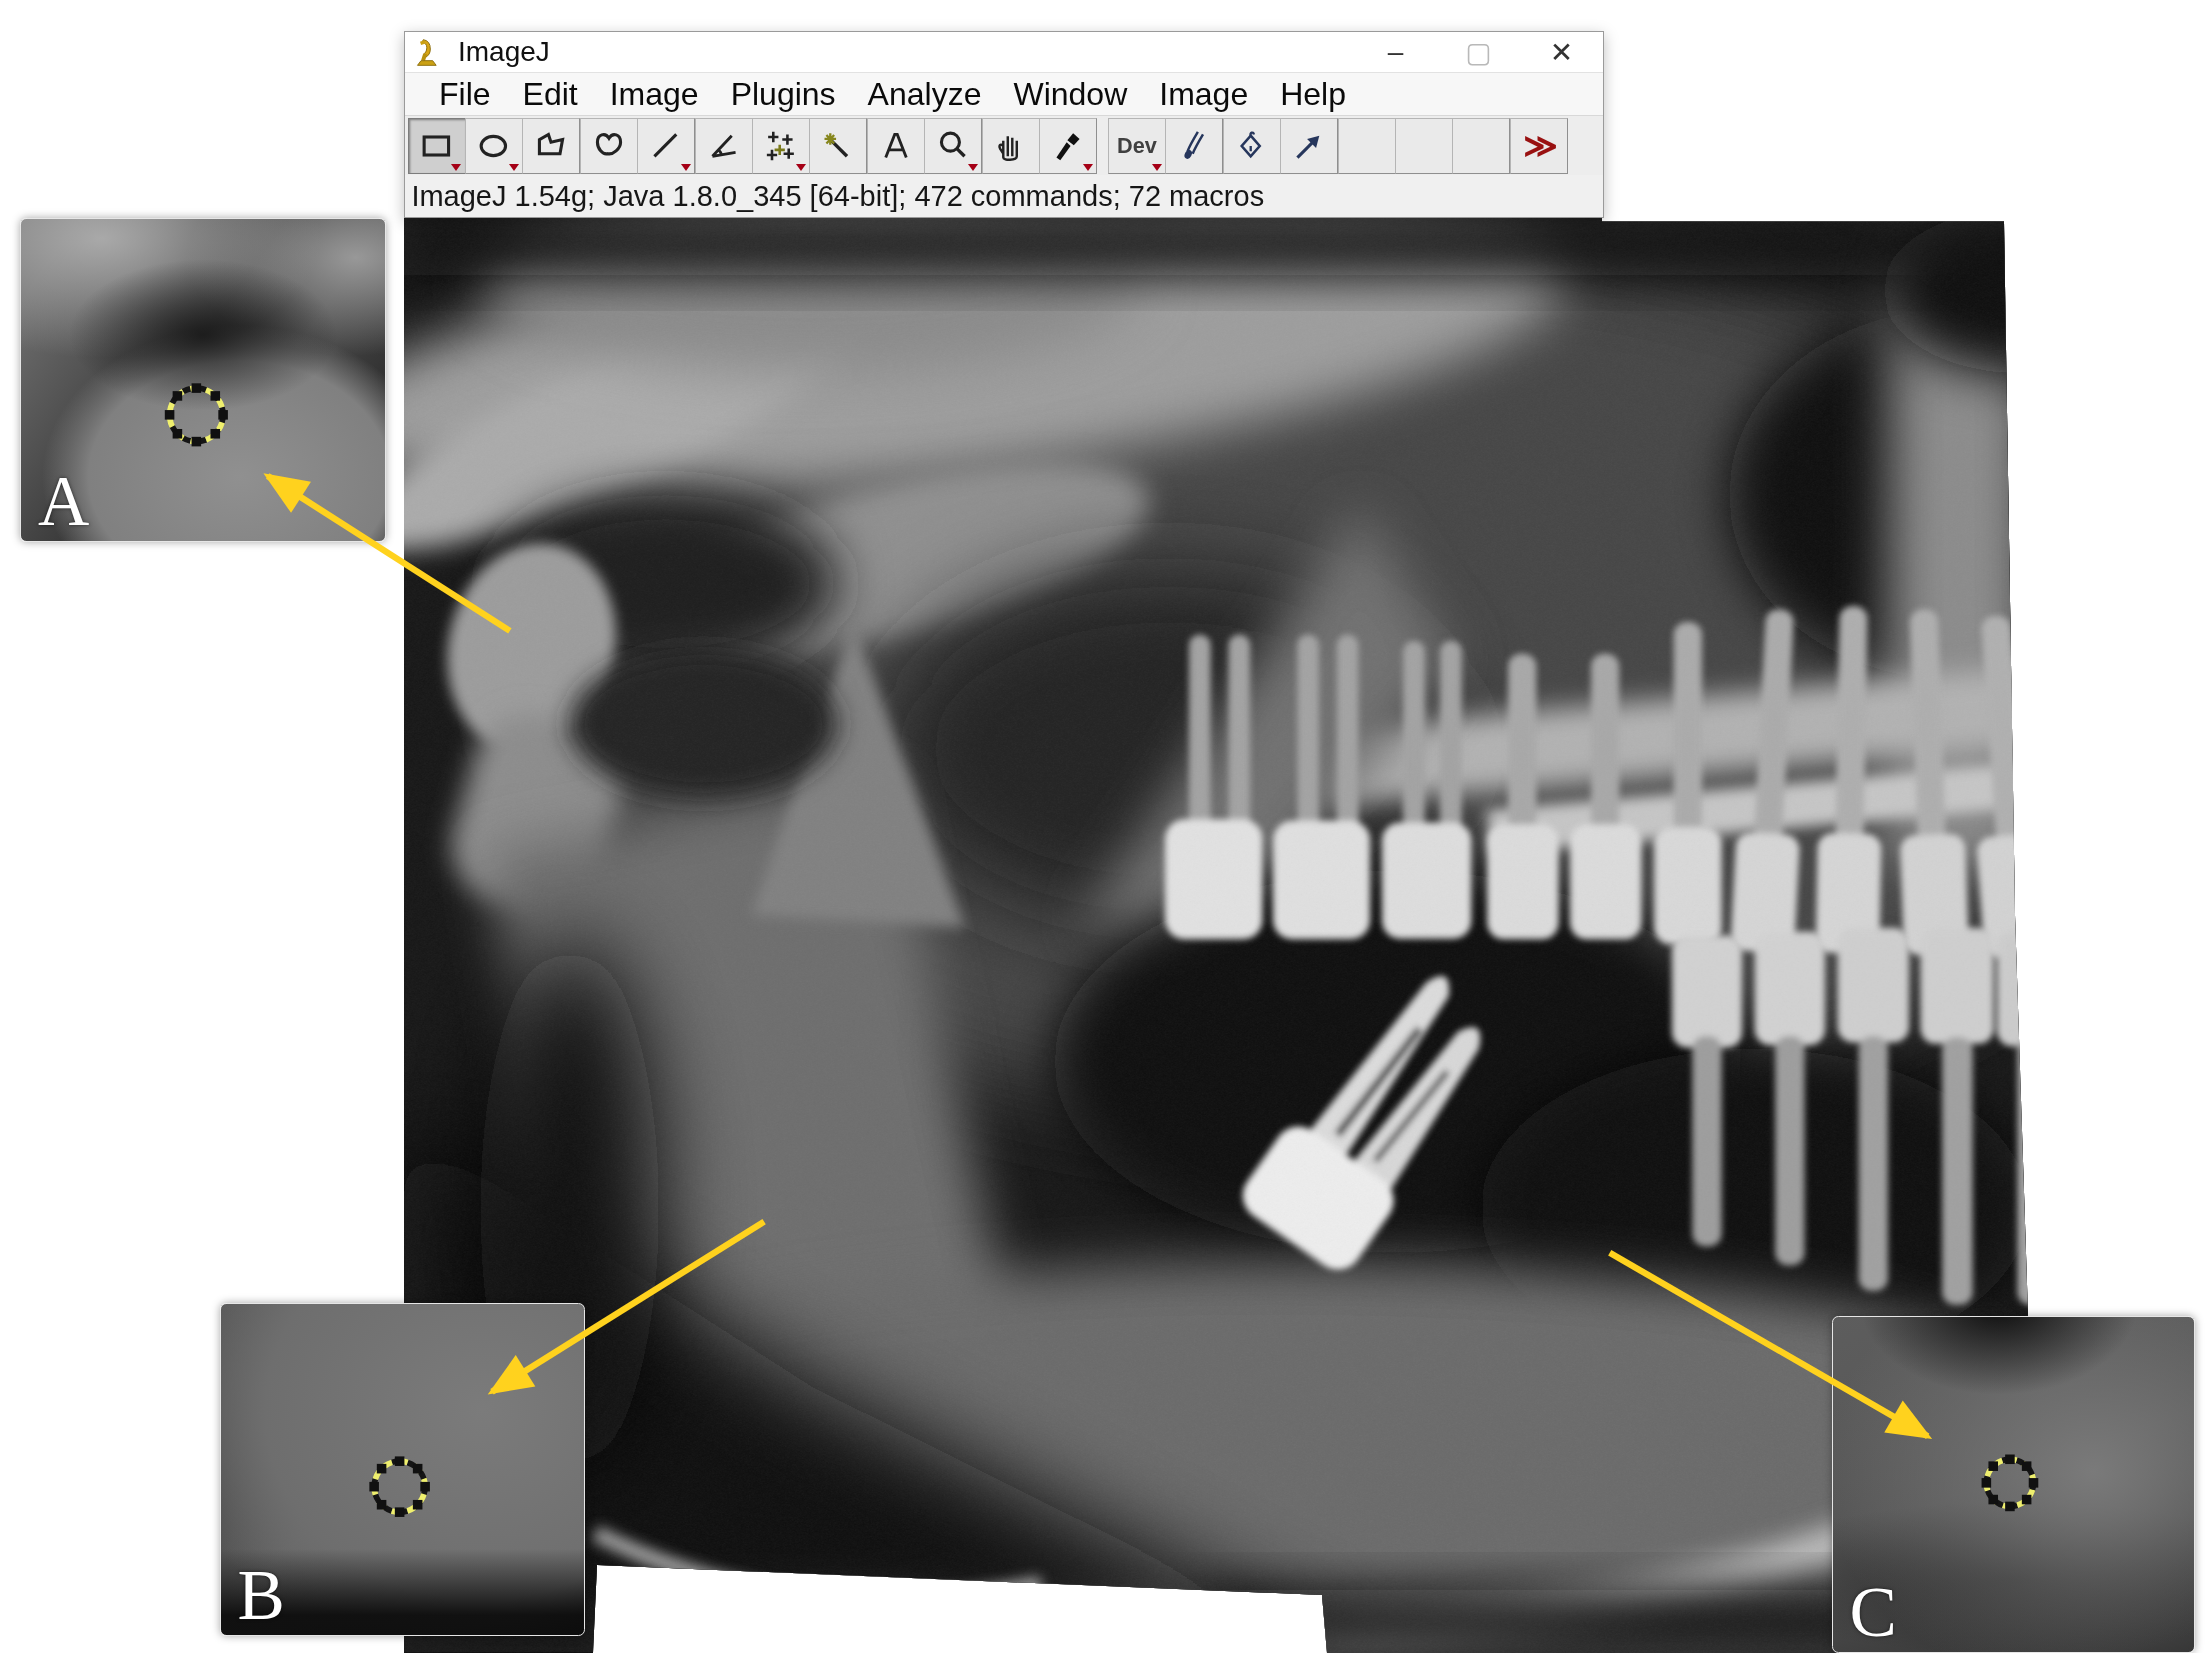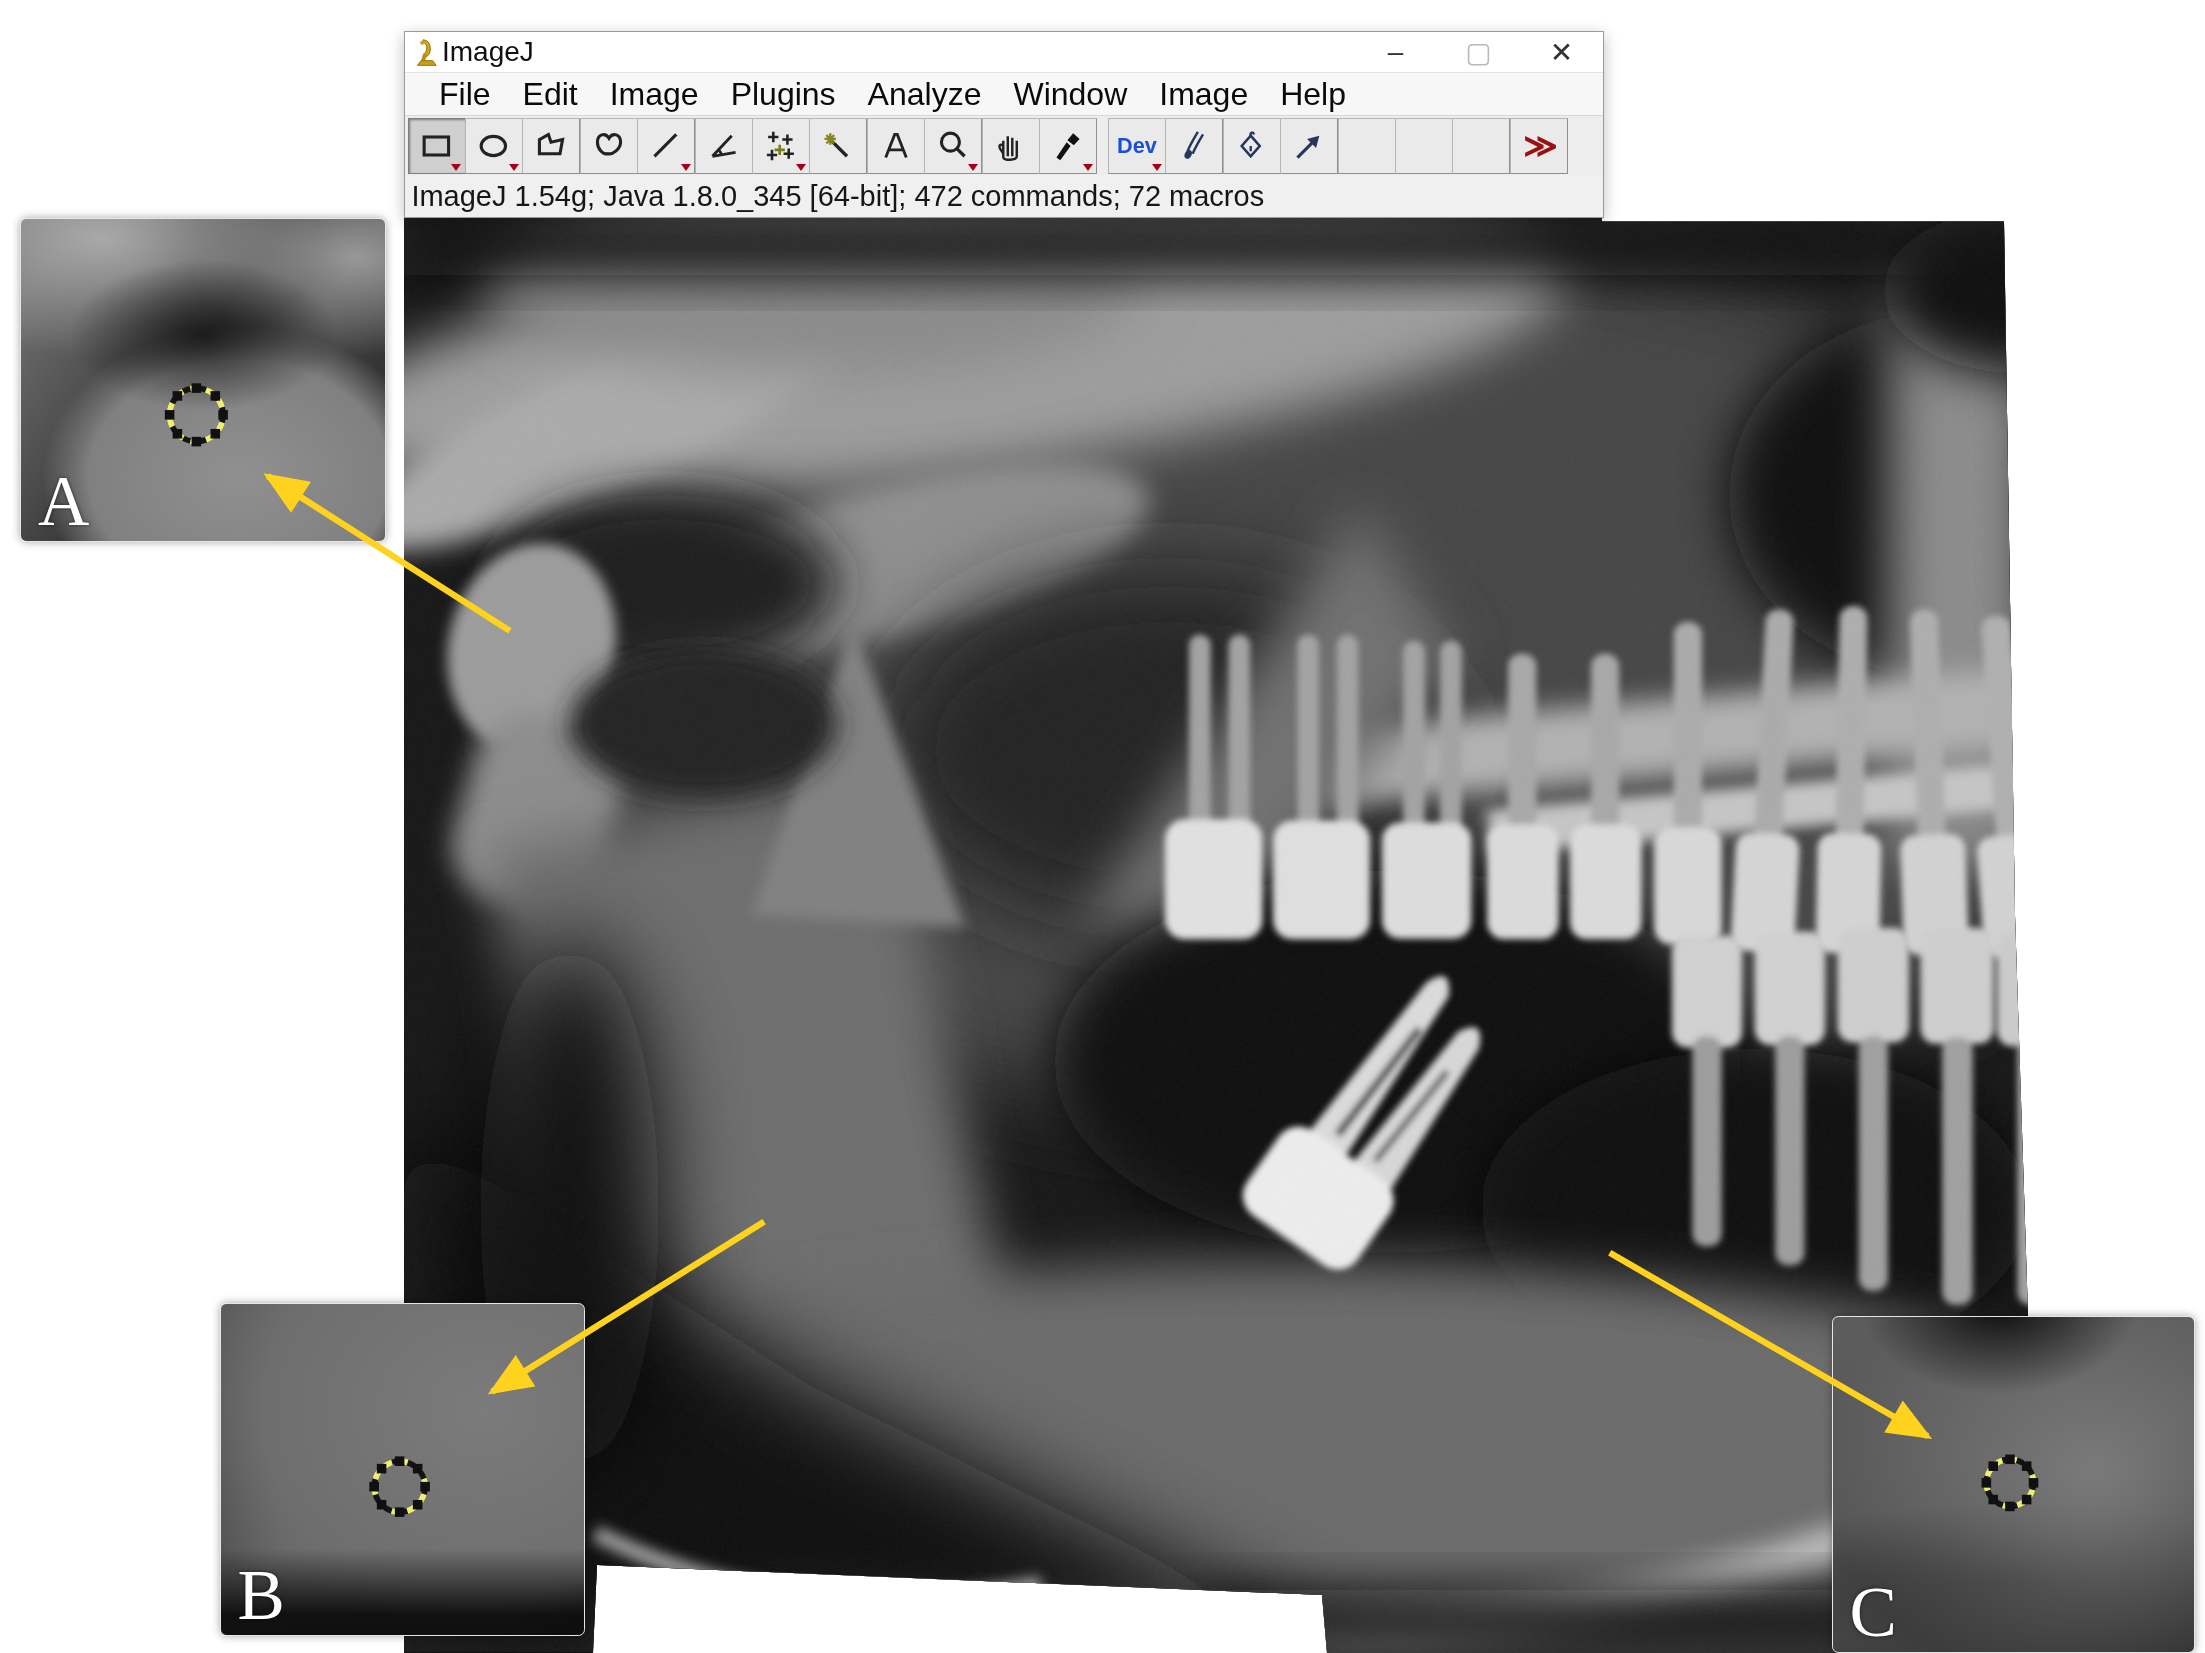--- a/index.html
+++ b/index.html
@@ -39,39 +39,39 @@
     text-shadow:0 0 3.8px rgba(0,0,0,.6);}
 
   
   .overlay{position:absolute;left:0;top:0;z-index:10;pointer-events:none;}
 
   
   .app{position:absolute;left:404px;top:31px;width:1198px;height:185px;background:#f0f0f0;
     border:0.6px solid #9a9a9a;box-shadow:0 3.8px 14px rgba(0,0,0,.25);z-index:20;
     display:flex;flex-direction:column;}
   .titlebar{height:40px;background:#ffffff;display:flex;align-items:center;padding-left:9px;}
-  .title-text{font-size:28px;color:#111;margin-left:0;}
+  .title-text{font-size:28px;color:#111;margin-left:16px;}
   .win-controls{margin-left:auto;display:flex;height:100%;}
   .win-btn{width:83px;display:flex;align-items:center;justify-content:center;
     font-size:28px;color:#333;}
   .win-btn.max{color:#b9b9b9;}
   .menubar{height:42px;background:#f7f7f7;border-top:0.6px solid #e2e2e2;border-bottom:0.6px solid #d8d8d8;
     display:flex;align-items:center;padding-left:18px;}
   .menu-item{font-size:32px;color:#0a0a0a;padding:0 16px;}
   .toolbar{height:59px;background:#ededed;display:flex;align-items:center;padding-left:2.5px;}
   .tbtn{position:relative;width:56px;height:54px;background:#eaeaea;border:0.6px solid #b5b5b5;
     border-right-color:#8f8f8f;border-bottom-color:#8f8f8f;margin-right:-0.6px;
     display:flex;align-items:center;justify-content:center;}
   .tbtn.selected{background:#cfcfcf;border-color:#7c7c7c;
     box-shadow:inset 1.3px 1.3px 1.9px rgba(0,0,0,.35);}
   .tbtn.gap{margin-left:11.5px;}
   .tbtn .ddown{position:absolute;right:3.2px;bottom:1.9px;width:0;height:0;
     border-left:5.1px solid transparent;border-right:5.1px solid transparent;
     border-top:7px solid #a50016;}
-  .dev-txt{font-size:21.7px;font-weight:bold;color:#1d4ed8;}
+  .dev-txt{font-size:21.7px;font-weight:bold;color:#404040;}
   .more-txt{font-size:33px;font-weight:bold;color:#991111;letter-spacing:-3.8px;}
   .statusbar{flex:1;display:flex;align-items:center;background:#f0f0f0;padding-left:6.4px;}
   .status-text{font-size:29px;color:#161616;text-align:right;}
 </style>
 </head>
 <body>
 
 <div class="page">
 
   <div class="xray">

